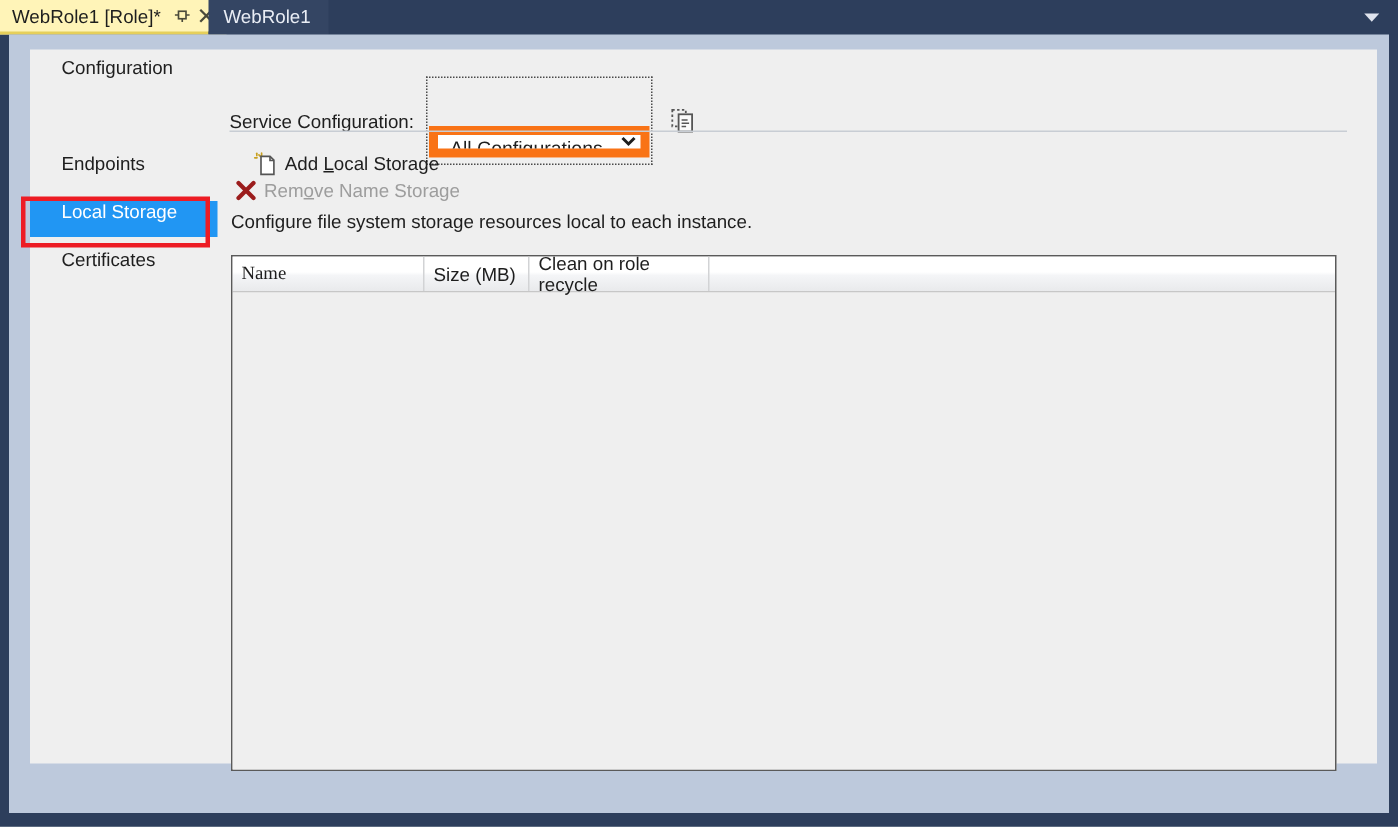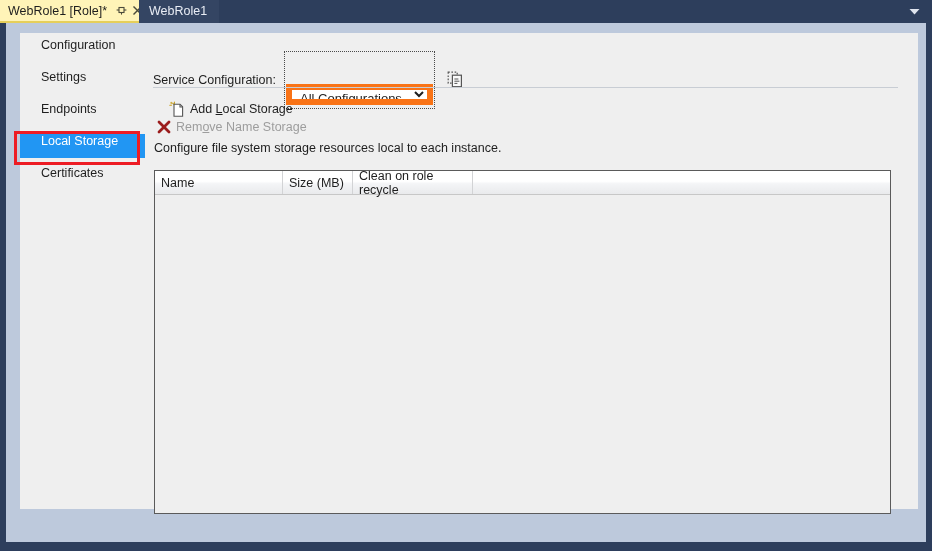--- a/index.html
+++ b/index.html
@@ -259,23 +259,20 @@
     </div>
   </div>
 
   <div id="frame-mid"></div>
   <div id="content-panel"></div>
 
   <div id="side-nav">
     <div class="nav-item" style="top:0px;">
       <span>Configuration</span>
     </div>
-    <div class="nav-item" style="top:32px;">
-      <span>Settings</span>
-    </div>
     <div class="nav-item" style="top:64px;">
       <span>Endpoints</span>
     </div>
     <div class="nav-item selected" style="top:96px;">
       <span>Local Storage</span>
     </div>
     <div class="nav-item" style="top:128px;">
       <span>Certificates</span>
     </div>
   </div>
@@ -335,21 +332,21 @@
           </svg>
         </span>
         <span class="tb-label"><span>Rem</span><u>o</u><span>ve Name Storage</span></span>
       </div>
     </div>
 
     <div id="description-text">Configure file system storage resources local to each instance.</div>
 
     <div id="storage-grid">
       <div id="grid-header">
-        <div class="grid-th" style="width:128px;">Name</div>
+        <div class="grid-th" style="width:128px;font-family:Liberation Serif, serif;">Name</div>
         <div class="grid-th" style="width:70px;">Size (MB)</div>
         <div class="grid-th" style="width:120px;">Clean on role recycle</div>
         <div class="grid-th last"></div>
       </div>
       <div id="grid-body"></div>
     </div>
 
   </div>
 </div>
 

